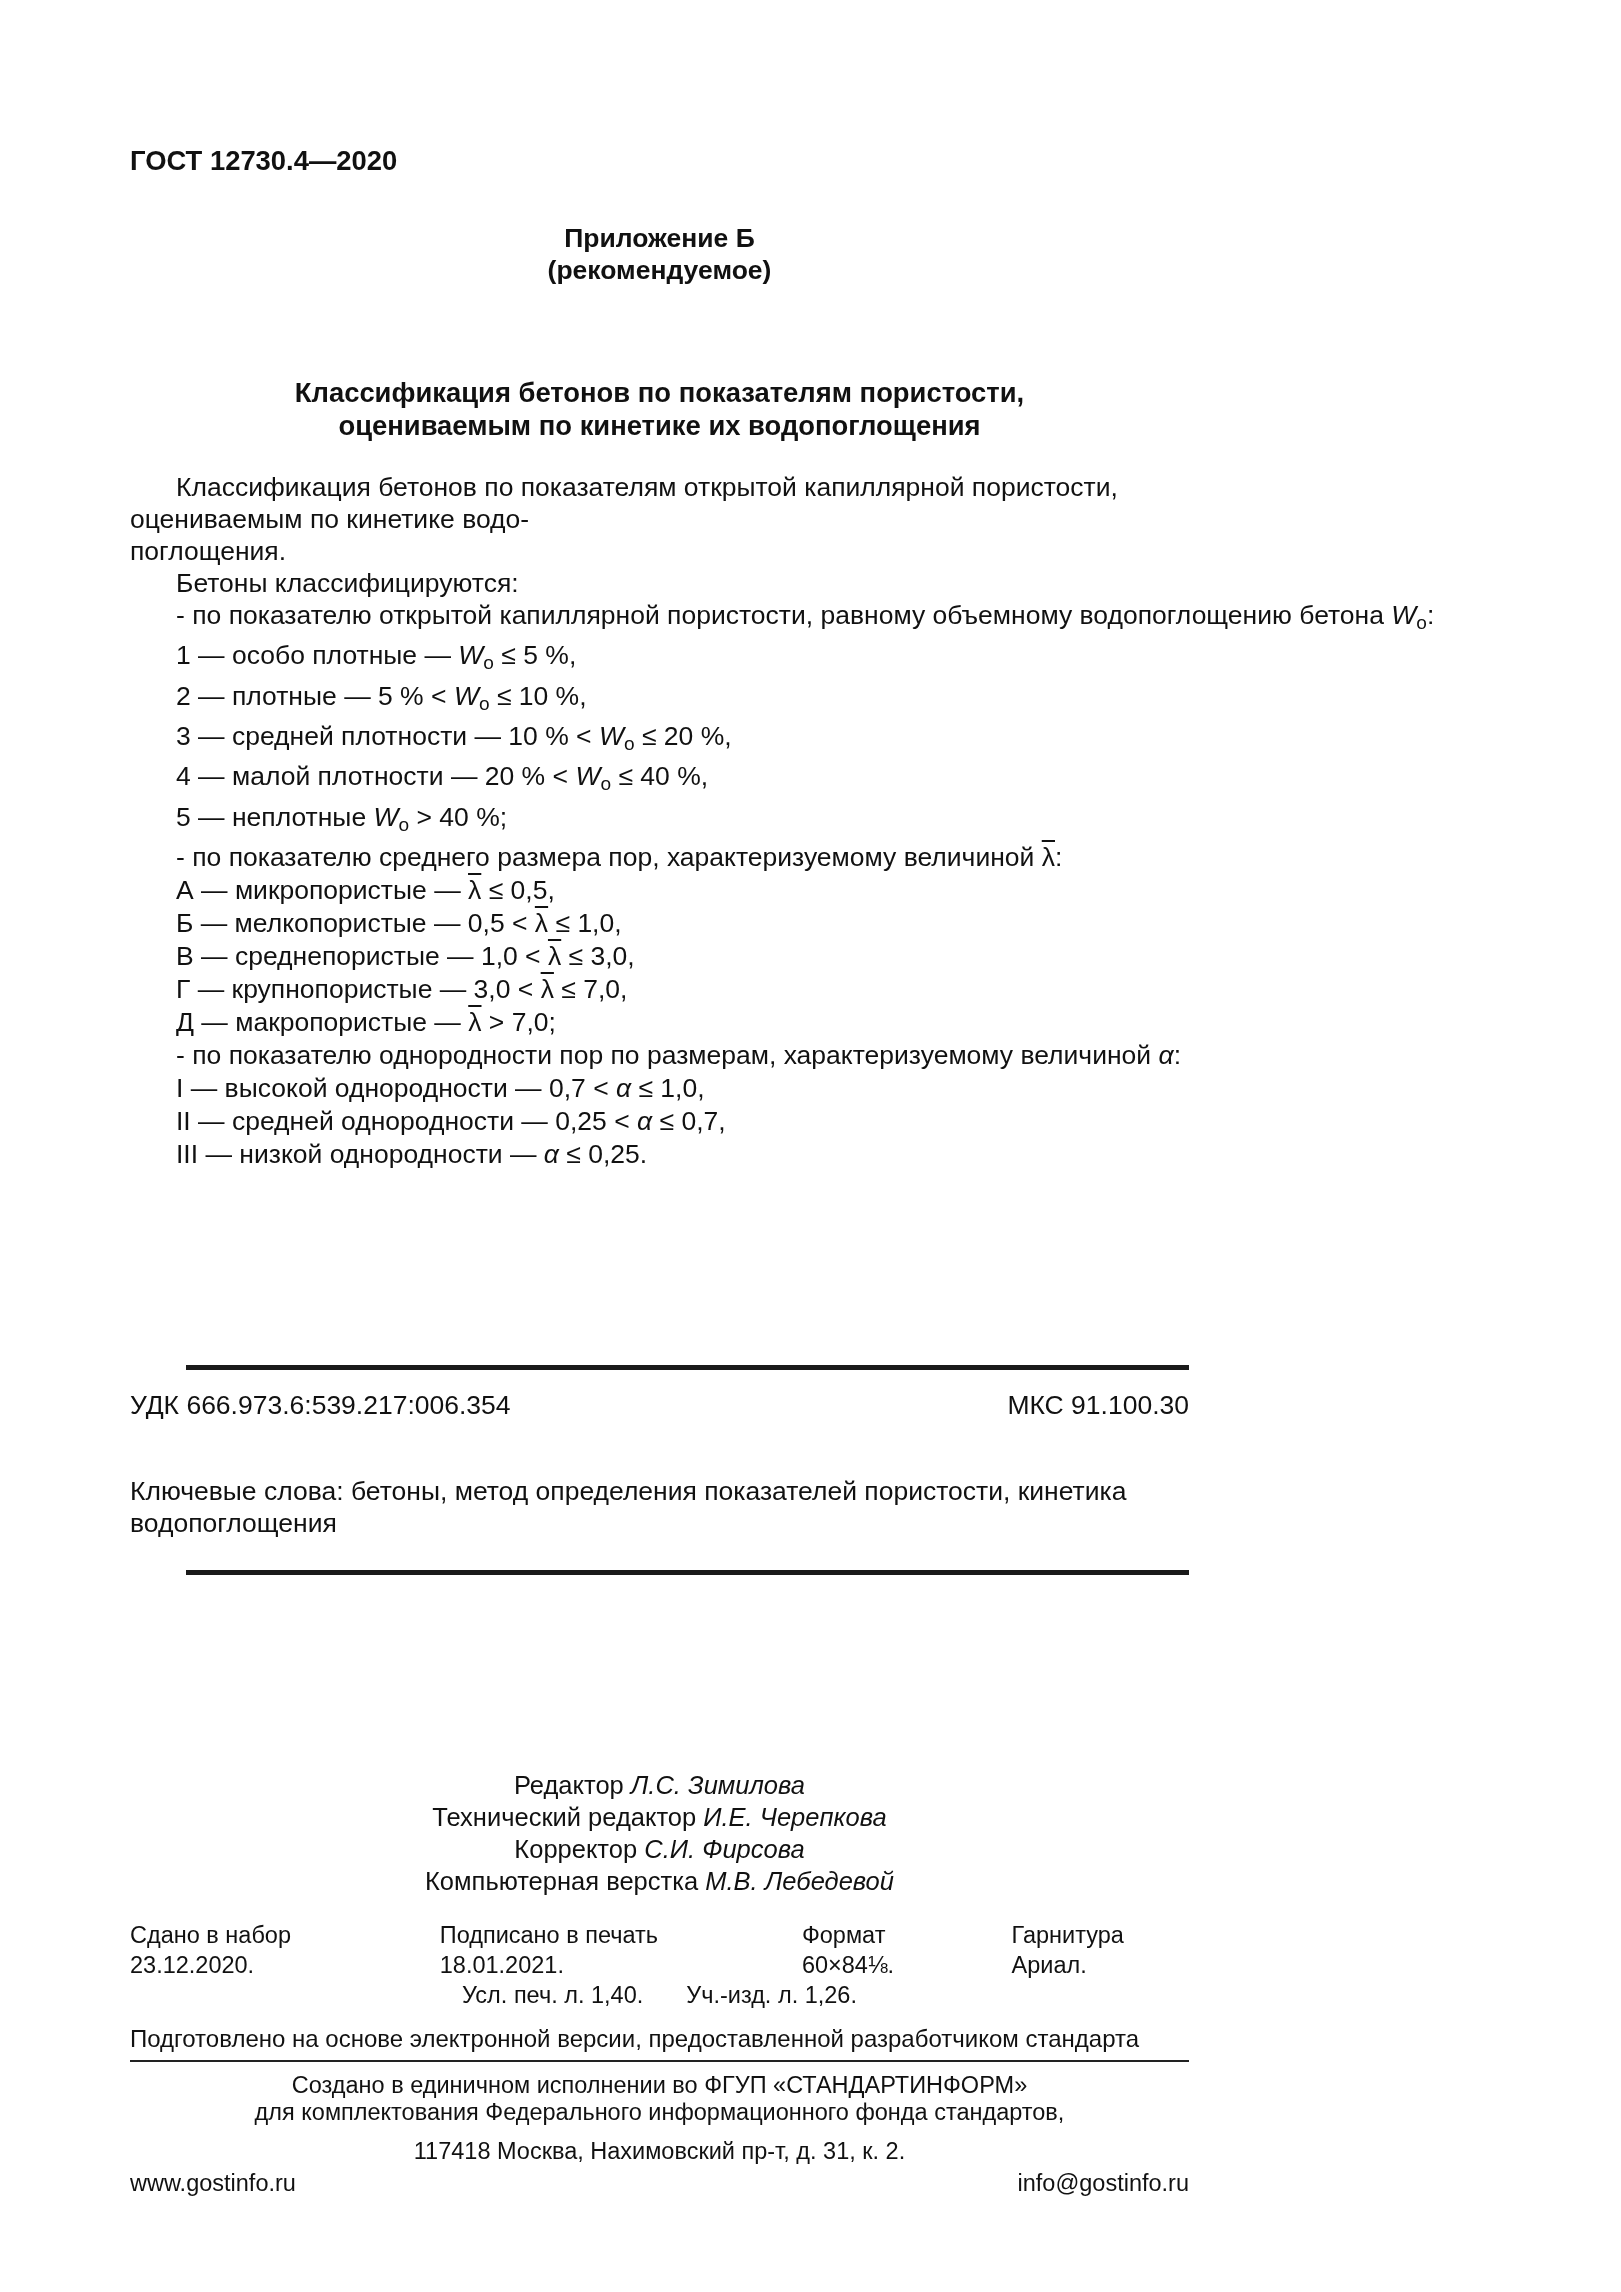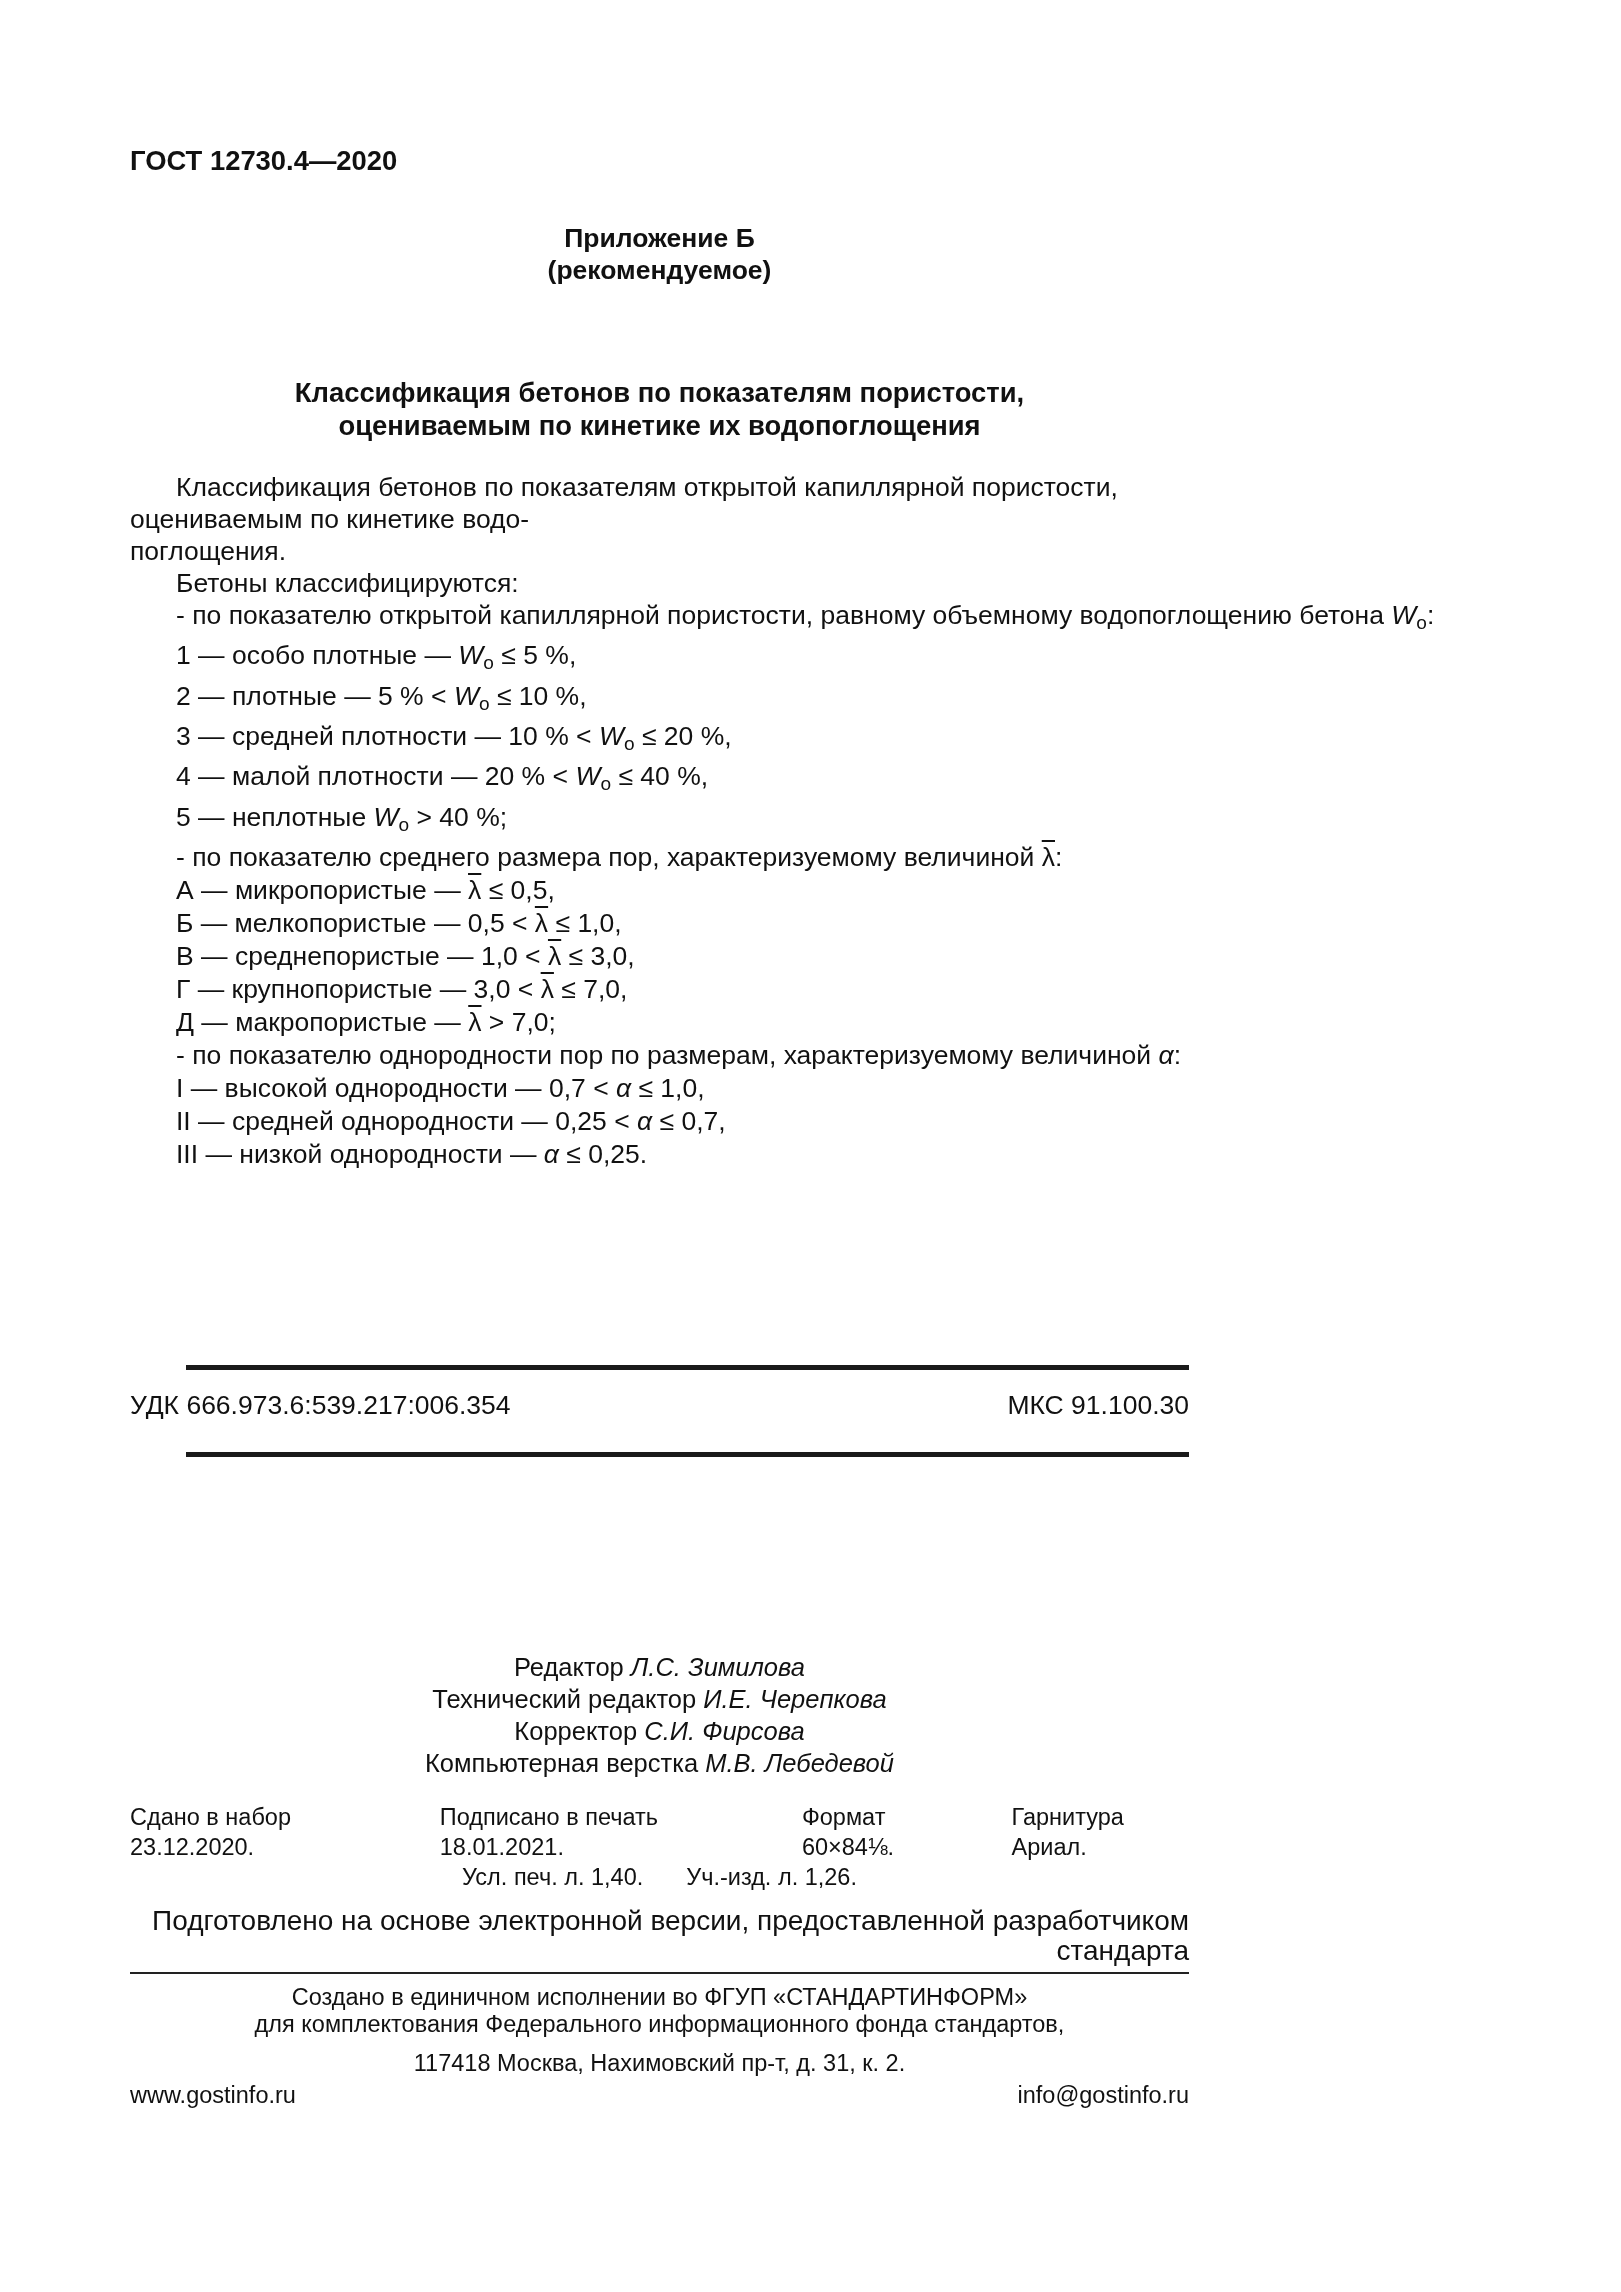--- a/index.html
+++ b/index.html
@@ -26,21 +26,21 @@
   .rt-sub{font-size:0.72em;vertical-align:-0.28em;}
   .rt-ovl{text-decoration:overline;}
   .rule{background:#1a1a1a;}
   .rule1{margin-top:194px;margin-left:56px;height:4.9px;}
   .codes-row{margin-top:19px;display:flex;justify-content:space-between;}
   .keywords{margin-top:54px;}
   .rule2{margin-top:31px;margin-left:56px;height:4.9px;}
   .credits{margin-top:194px;text-align:center;font-size:25.5px;line-height:32px;}
   .imprint-row{display:flex;justify-content:center;gap:43px;font-size:23.5px;line-height:30px;}
   .imprint-top{margin-top:23.5px;}
-  .prepared{margin-top:13.7px;text-align:right;font-size:28px;line-height:30px;}
+  .prepared{margin-top:13.7px;text-align:left;font-size:24px;line-height:30px;}
   .rule3{margin-top:5.9px;height:2px;background:#222;}
   .footer{margin-top:9.8px;text-align:center;font-size:23.5px;line-height:27.4px;}
   .footer .addr{margin-top:11.8px;}
   .footer .links{margin-top:4px;display:flex;justify-content:space-between;gap:39px;}
 </style>
 </head>
 <body>
 
 <div class="page">
 
@@ -82,20 +82,21 @@
     <div class="li"><span>III — низкой однородности — </span><span class="rt-it">α</span><span> ≤ 0,25.</span></div>
   </div>
 
   <div class="rule rule1"></div>
 
   <div class="codes-row">
     <span>УДК 666.973.6:539.217:006.354</span>
     <span>МКС 91.100.30</span>
   </div>
 
+  <div class="keywords">Ключевые слова: бетоны, метод определения показателей пористости, кинетика водопоглощения</div>
 
   <div class="rule rule2"></div>
 
   <div class="credits">
     <div><span>Редактор </span><span class="rt-it">Л.С. Зимилова</span></div>
     <div><span>Технический редактор </span><span class="rt-it">И.Е. Черепкова</span></div>
     <div><span>Корректор </span><span class="rt-it">С.И. Фирсова</span></div>
     <div><span>Компьютерная верстка </span><span class="rt-it">М.В. Лебедевой</span></div>
   </div>
 

